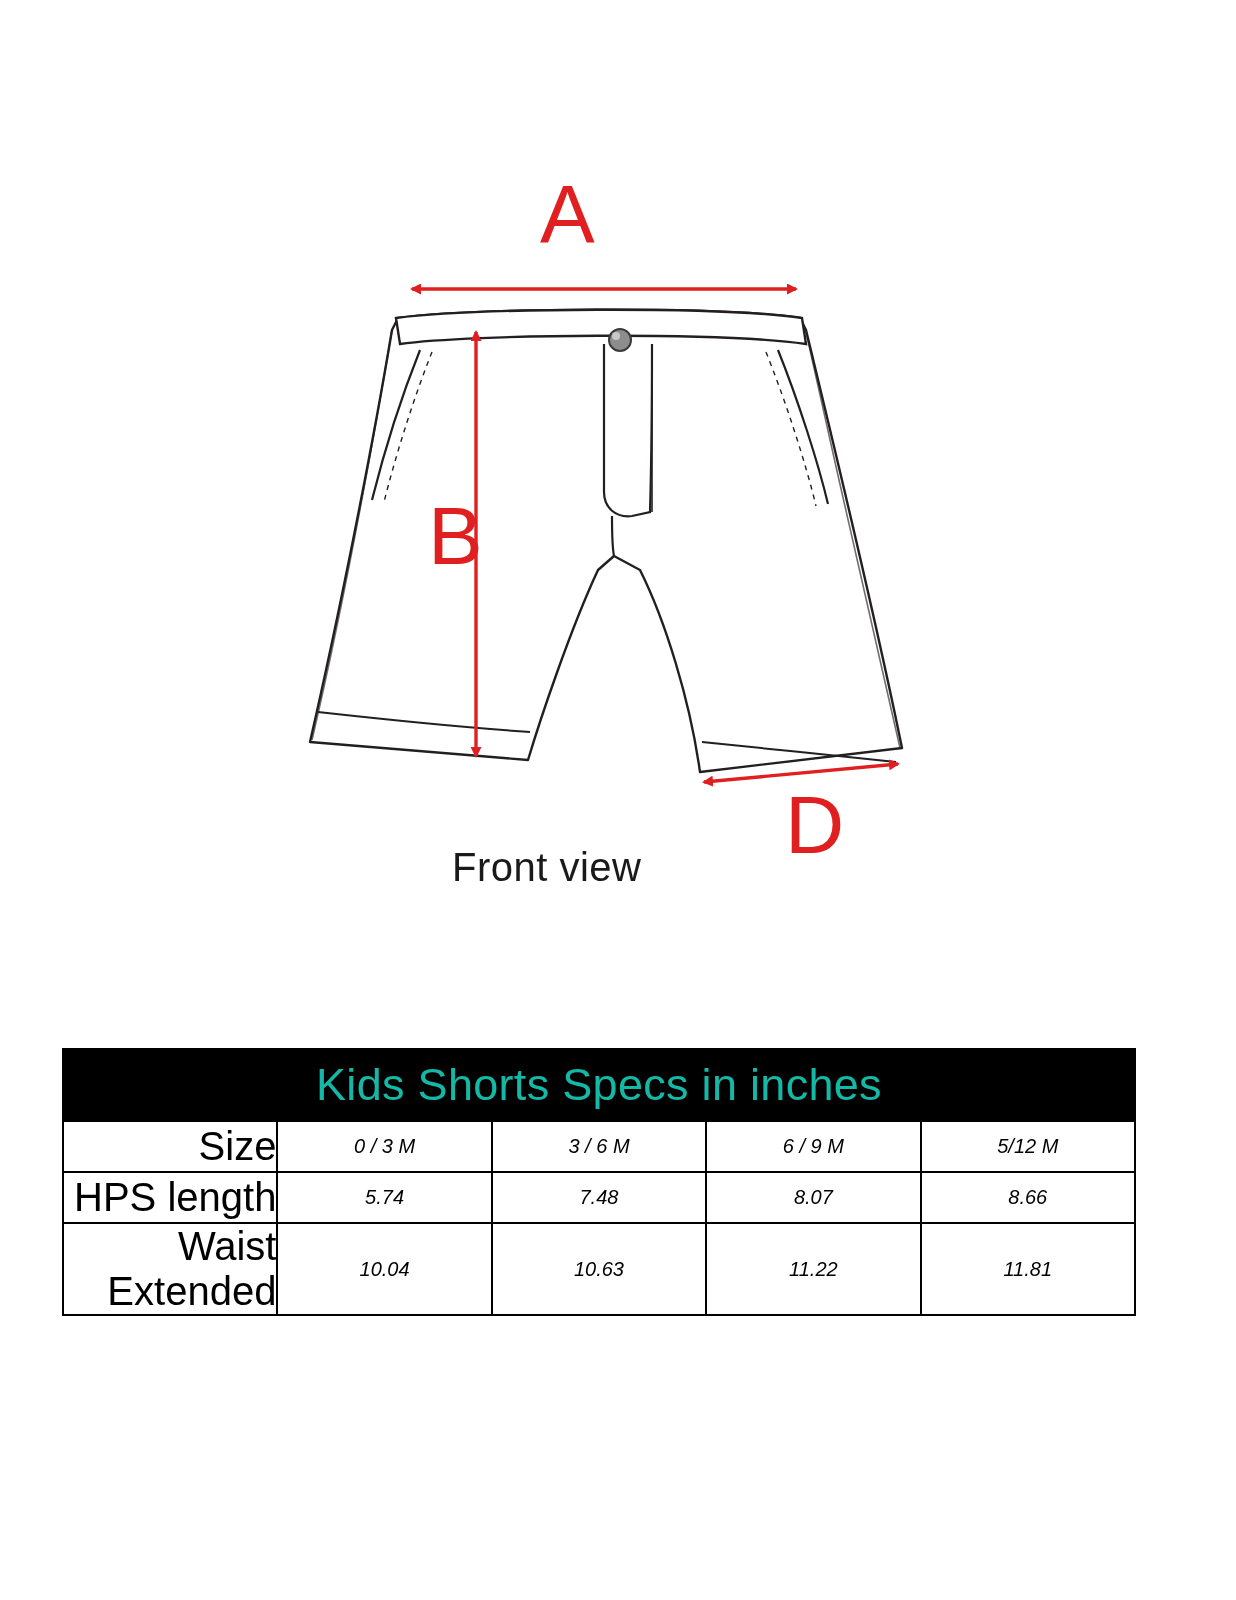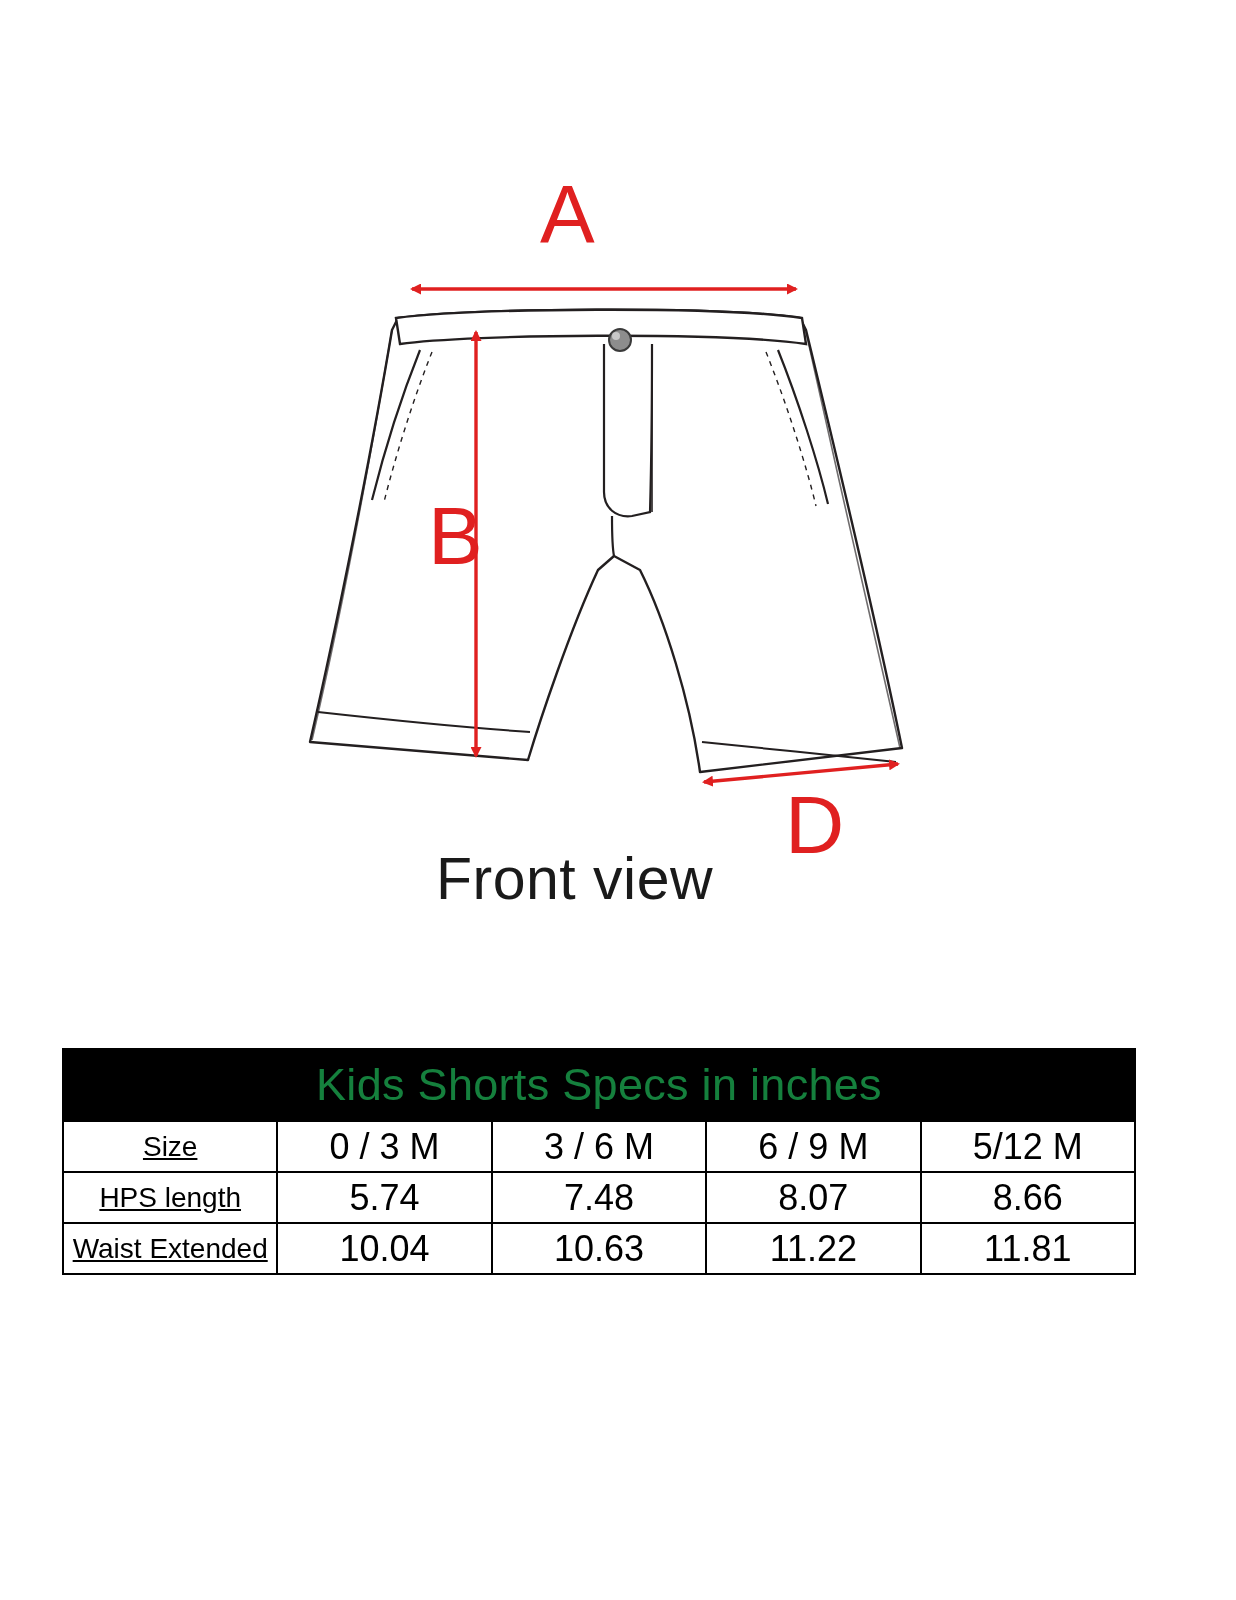--- a/index.html
+++ b/index.html
@@ -37,23 +37,23 @@
     font-weight: normal;
     line-height: 1;
     user-select: none;
   }
   #letter-a { left: 540px; top: 173px; font-size: 82px; }
   #letter-b { left: 428px; top: 495px; font-size: 82px; }
   #letter-d { left: 785px; top: 784px; font-size: 82px; }
 
   #view-caption {
     position: absolute;
-    left: 436px;
+    left: 452px;
     top: 845px;
-    font-size: 59px;
+    font-size: 40px;
     font-family: "Liberation Sans", sans-serif;
     letter-spacing: 0.5px;
     color: #1a1a1a;
     white-space: nowrap;
   }
 
   
   #spec-table-wrap {
     position: absolute;
     left: 62px;
@@ -65,39 +65,39 @@
     width: 1074px;
     table-layout: fixed;
   }
   table#spec-table td, table#spec-table th {
     border: 2px solid #000;
     padding: 0;
     font-weight: normal;
   }
   #table-title-cell {
     background: #000;
-    color: #15803d;
+    color: #14b8a6;
     text-align: center;
     font-size: 45px;
     height: 70px;
     letter-spacing: 0.3px;
     border: 2px solid #000;
   }
   .row-label {
-    text-align: center;
+    text-align: right;
     padding-left: 58px;
-    font-size: 28px;
+    font-size: 40px;
     height: 49px;
     width: 510px;
-    text-decoration: underline;
   }
   .val-cell {
     text-align: center;
-    font-size: 36px;
+    font-size: 20px;
     height: 49px;
+    font-style: italic;
   }
   .col-w { width: 141px; }
 </style>
 </head>
 <body>
 
 <div id="drawing-area">
 
   <svg id="garment-svg" width="1236" height="1000" viewBox="0 0 1236 1000">
 

